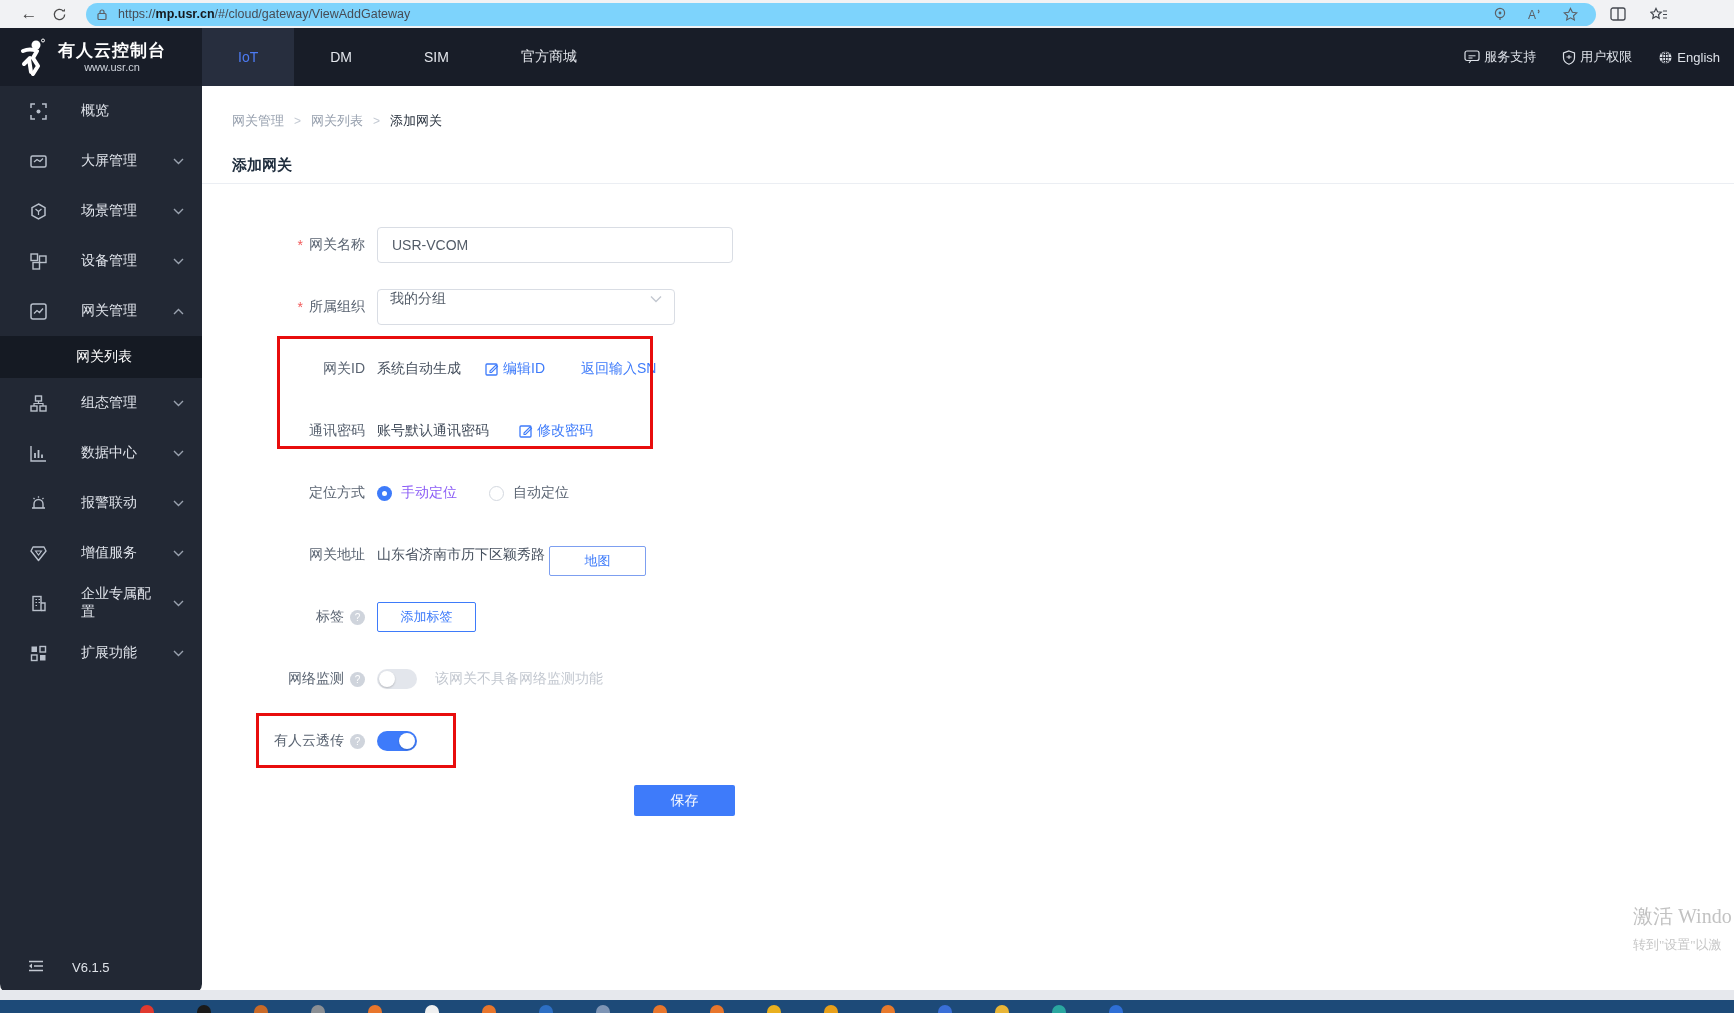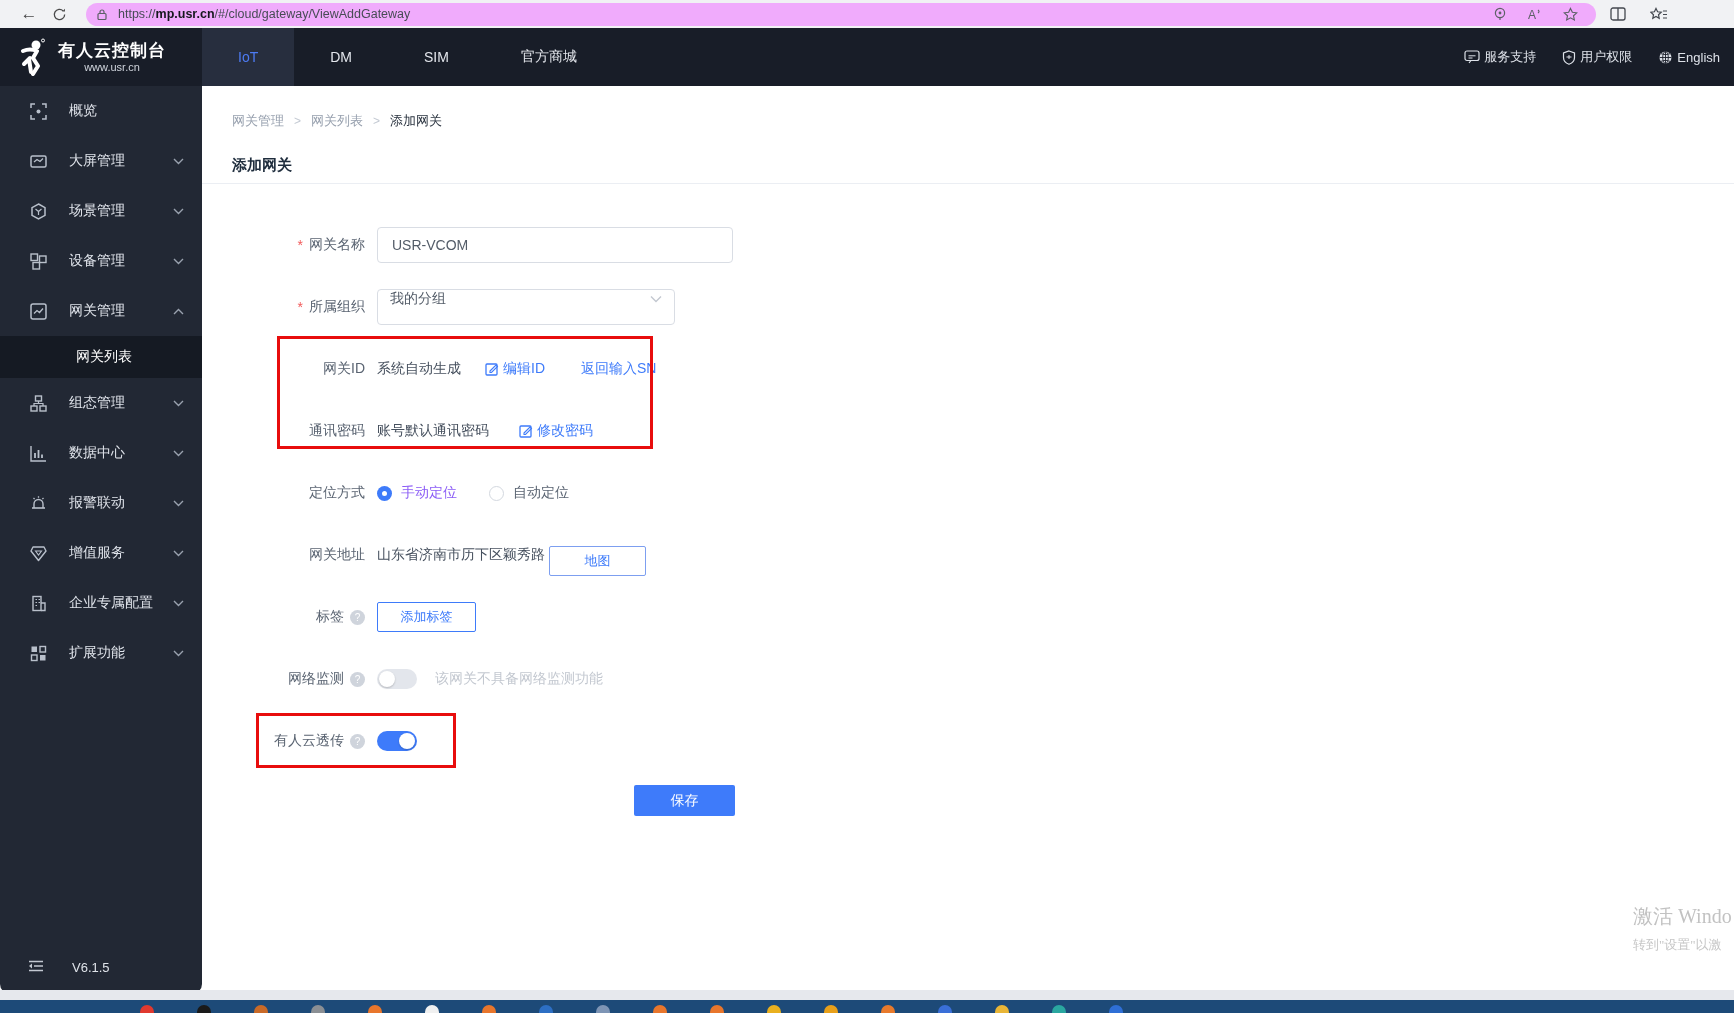--- a/index.html
+++ b/index.html
@@ -5,21 +5,21 @@
   * { margin:0; padding:0; box-sizing:border-box; }
   html,body { width:1734px; height:1013px; overflow:hidden; background:#fff;
     font-family:"Liberation Sans","DejaVu Sans",sans-serif; }
   body { position:relative; }
 
   
   .browser-bar { position:absolute; left:0; top:0; width:1734px; height:28px;
     background:#f1f2f4; display:flex; align-items:center; }
   .bicon { color:#4a4a4a; font-size:15px; width:30px; text-align:center; cursor:pointer; }
   .back-arrow { margin-left:14px; font-size:17px; }
-  .addr-pill { height:23px; flex:0 0 1510px; margin-left:12px; background:#f0abfc;
+  .addr-pill { height:23px; flex:0 0 1510px; margin-left:12px; background:#7dd3fc;
     border-radius:12px; display:flex; align-items:center; padding:0 10px; }
   .addr-url { font-size:12.5px; color:#474c55; margin-left:10px; flex:1; white-space:nowrap; overflow:hidden; }
   .addr-url b { color:#15181d; }
   .pill-right { display:flex; align-items:center; gap:20px; margin-right:8px; color:#5c6066; }
   .chrome-right { display:flex; align-items:center; gap:24px; margin-left:14px; color:#44484f; }
   .gicon svg { display:block; }
 
   
   .appnav { position:absolute; left:0; top:28px; width:1734px; height:58px;
     background:#181d28; display:flex; align-items:stretch; }
@@ -33,21 +33,21 @@
     font-size:14px; cursor:pointer; }
   .nav-tab.active { background:#272e3e; color:#4d7bf3; }
   .nav-right { margin-left:auto; display:flex; align-items:center; gap:26px;
     padding-right:14px; color:#dde1e8; font-size:13px; }
   .nav-right .nr-item { display:flex; align-items:center; gap:4px; cursor:pointer; white-space:nowrap; }
 
   
   .sidebar { position:absolute; left:0; top:86px; width:202px; height:908px;
     background:#222834; border-radius:0 0 10px 10px; }
   .side-item { height:50px; display:flex; align-items:center; padding:0 18px 0 30px;
-    color:#dfe3ea; font-size:14px; cursor:pointer; }
+    color:#dfe3ea; font-size:14px; cursor:pointer;gap:12px; }
   .side-item .sicon { width:17px; height:17px; margin-right:22px; display:inline-flex; }
   .side-item .chev { margin-left:auto; display:inline-flex; }
   .side-child { height:42px; display:flex; align-items:center; padding-left:76px;
     background:#151a23; color:#ffffff; font-size:14px; cursor:pointer; }
   .side-bottom { position:absolute; left:0; bottom:14px; width:202px; height:26px;
     display:flex; align-items:center; }
   .collapse-ic { margin-left:28px; }
   .version { color:#dfe3e9; font-size:13px; margin-left:28px; }
 
   

